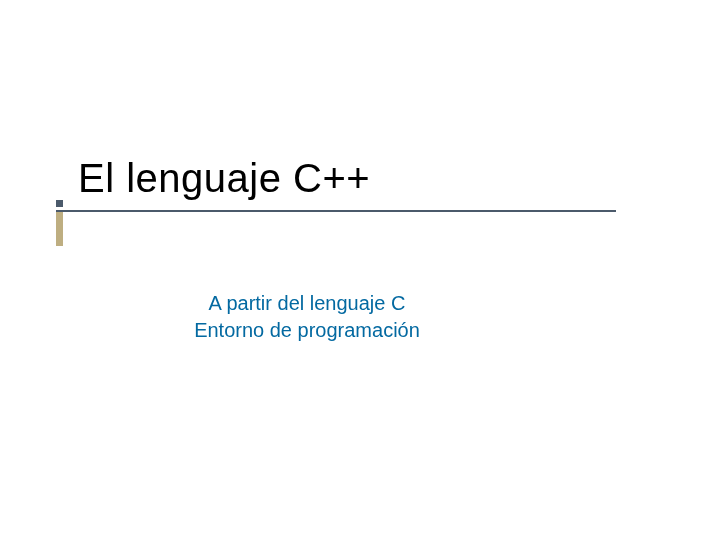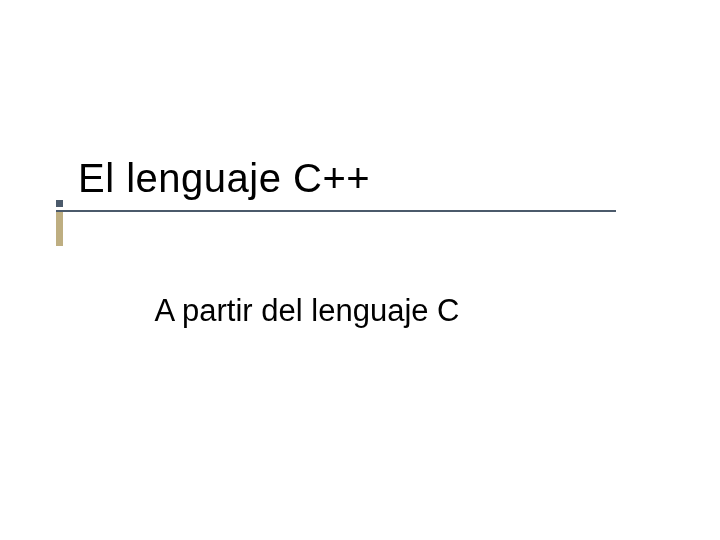--- a/index.html
+++ b/index.html
@@ -52,34 +52,35 @@
     white-space: nowrap;
   }
   .subtitle-block {
     position: absolute;
     left: 0;
     right: 0;
     top: 290px;
     text-align: center;
   }
   .subtitle-line {
-    font-size: 31px;
-    color: #000000;
+    font-size: 20px;
+    color: #0369a1;
     line-height: 1.35;
     font-weight: 400;
   }
 </style>
 </head>
 <body>
 
 <div class="slide">
 
   <div class="title-underline"></div>
   <div class="accent-bar"></div>
   <div class="accent-square"></div>
 
   <div class="title-text">El lenguaje C++</div>
 
   <div class="subtitle-block">
     <div class="subtitle-line">A partir del lenguaje C</div>
+    <div class="subtitle-line">Entorno de programación</div>
   </div>
 
 </div>
 
 </body></html>

